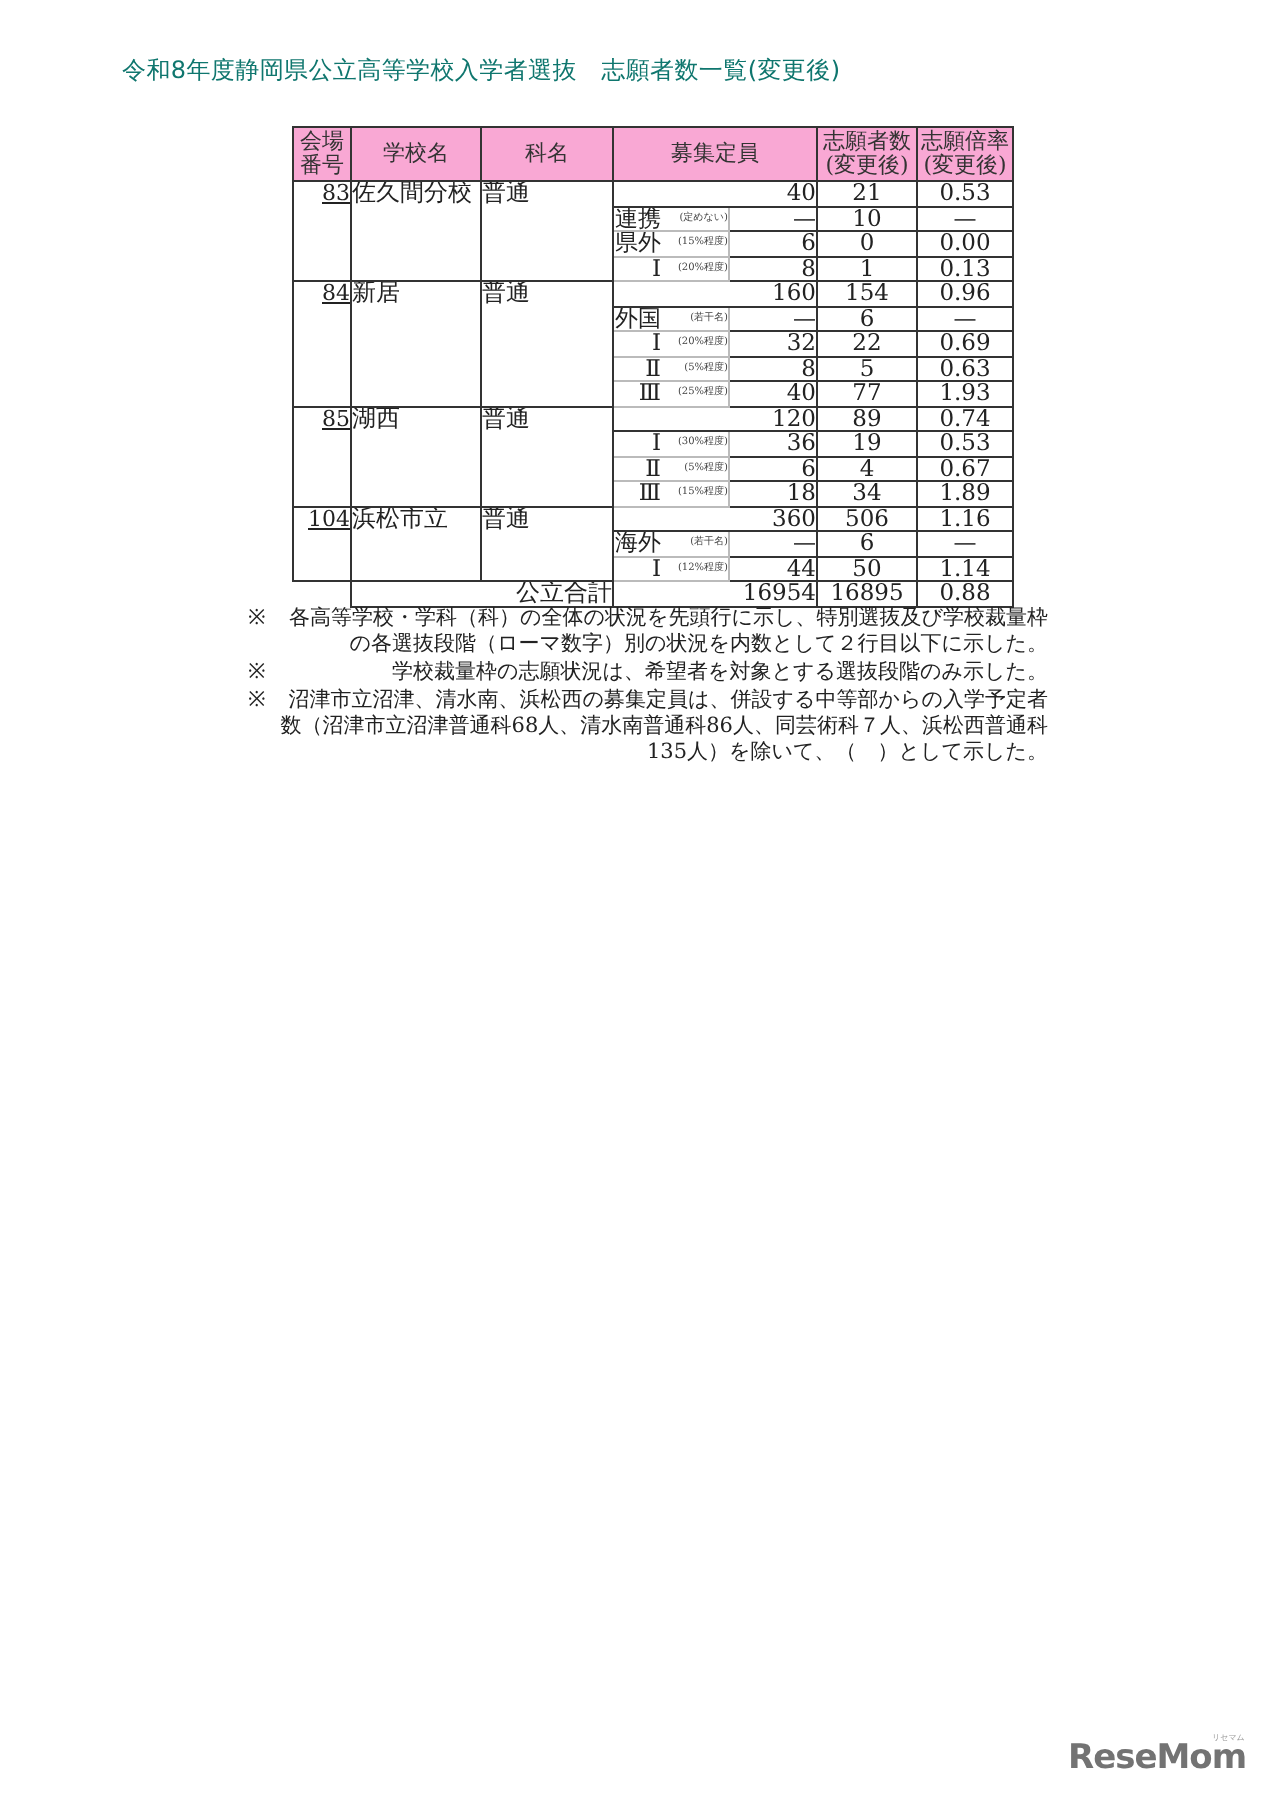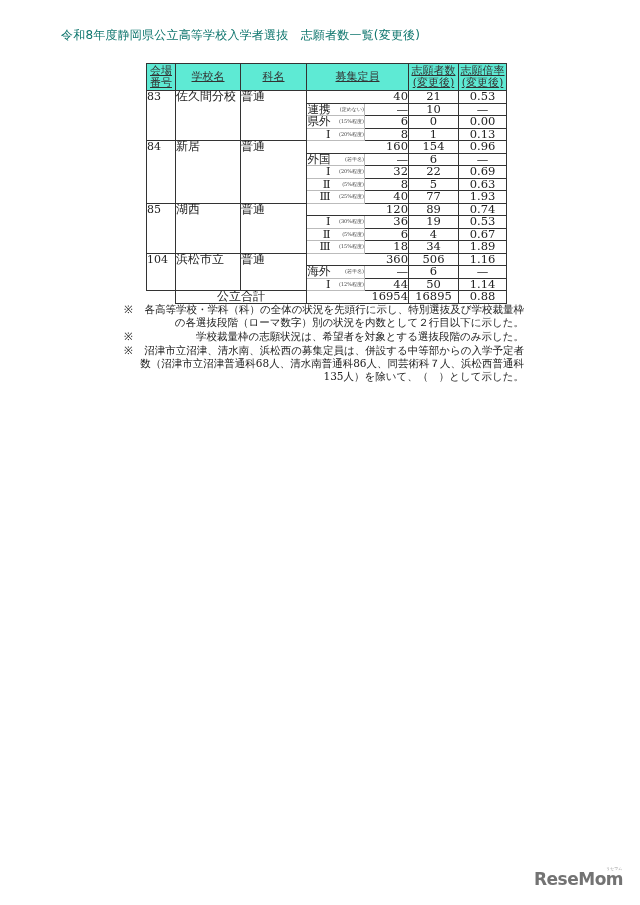--- a/index.html
+++ b/index.html
@@ -1,32 +1,32 @@
 <!DOCTYPE html>
 <html><head>
 <meta charset="utf-8">
 <style>
   html, body { margin:0; padding:0; background:#ffffff; }
   body { width:640px; height:905px; position:relative; overflow:hidden; font-family:"DejaVu Serif", "Liberation Serif", serif; color:#222; }
   .title { position:absolute; left:61px; top:27px; font-family:"DejaVu Sans", "Liberation Sans", sans-serif; font-size:12px; letter-spacing:0.2px; color:#0f766e; white-space:nowrap; }
   table.main { position:absolute; left:146px; top:63px; border-collapse:collapse; table-layout:fixed; font-size:11px; }
   table.main td, table.main th { border:1px solid #333; padding:0; height:11.5px; line-height:11.5px; overflow:hidden; white-space:nowrap; }
-  table.main thead th { background:#5eead4; font-weight:normal; height:26px; line-height:12px; font-size:11px; color:#333;text-decoration:underline; }
+  table.main thead th { background:#f9a8d4; font-weight:normal; height:26px; line-height:12px; font-size:11px; color:#333; }
   th.small { font-size:9px; }
-  td.num { text-align:left; vertical-align:top; }
+  td.num { text-align:right; vertical-align:top;text-decoration:underline; }
   td.school, td.course { vertical-align:top; padding-left:2px; text-align:left; font-size:12px; }
   td.val { text-align:center; padding-right:4px; font-size:11.5px; }
   td.sub-label { border-right:none !important; text-align:center; font-size:11.5px; }
   td.sub-note { border-left:none !important; font-size:5px; color:#444; text-align:left; padding-left:2px; border-right:1px solid #bbb !important; }
   td.sub-val { text-align:right; padding-right:4px; font-size:11.5px; }
   td.lead-val { text-align:right; padding-right:4px; font-size:11.5px; }
   tr.inner td.val, tr.inner td.sub-val { border-top:1px solid #bbb; }
   tr.inner td.sub-label, tr.inner td.sub-note { border-top:1px solid #0ea5e9; border-bottom:1px solid #bbb;text-align:right; }
   td.blank-left { border:none !important; }
-  td.total-label { text-align:center; padding-left:2px; font-size:12px; }
+  td.total-label { text-align:right; padding-left:2px; font-size:12px; }
   .notes { position:absolute; left:124px; top:303px; width:400px; font-size:10.5px; line-height:13px; color:#222; }
   .note { display:flex; margin-bottom:1px; }
   .note .mark { width:16px; flex:none; }
   .note .text { flex:1;text-align:right; }
   .logo { position:absolute; left:534px; top:869px; font-family:"DejaVu Sans", "Liberation Sans", sans-serif; font-weight:bold; font-size:17px; color:#737373; letter-spacing:-0.5px; }
   .logo-sub { position:absolute; left:606px; top:866px; font-size:4px; color:#999; font-family:"DejaVu Sans", sans-serif; }
 </style>
 </head>
 <body>
 

